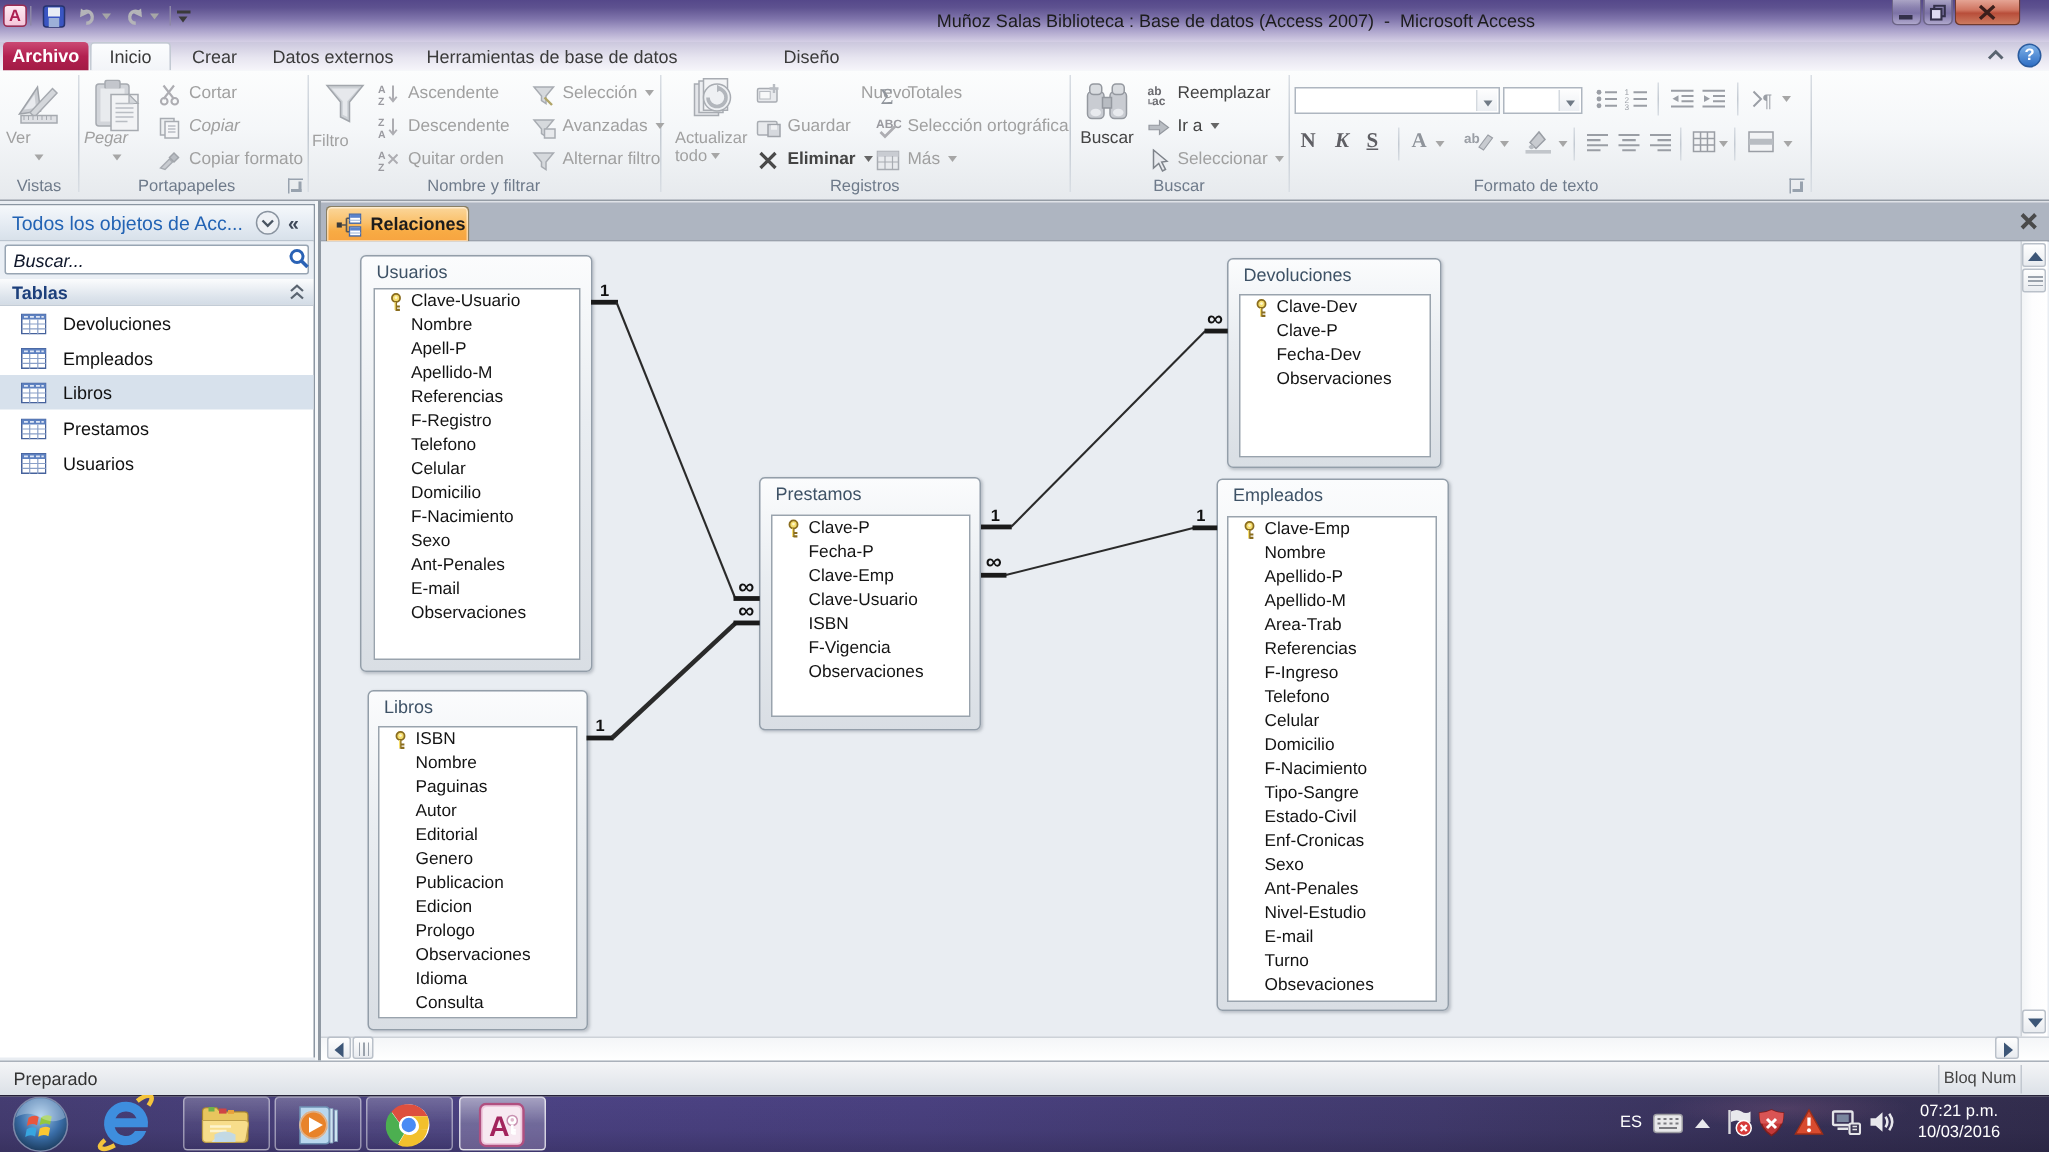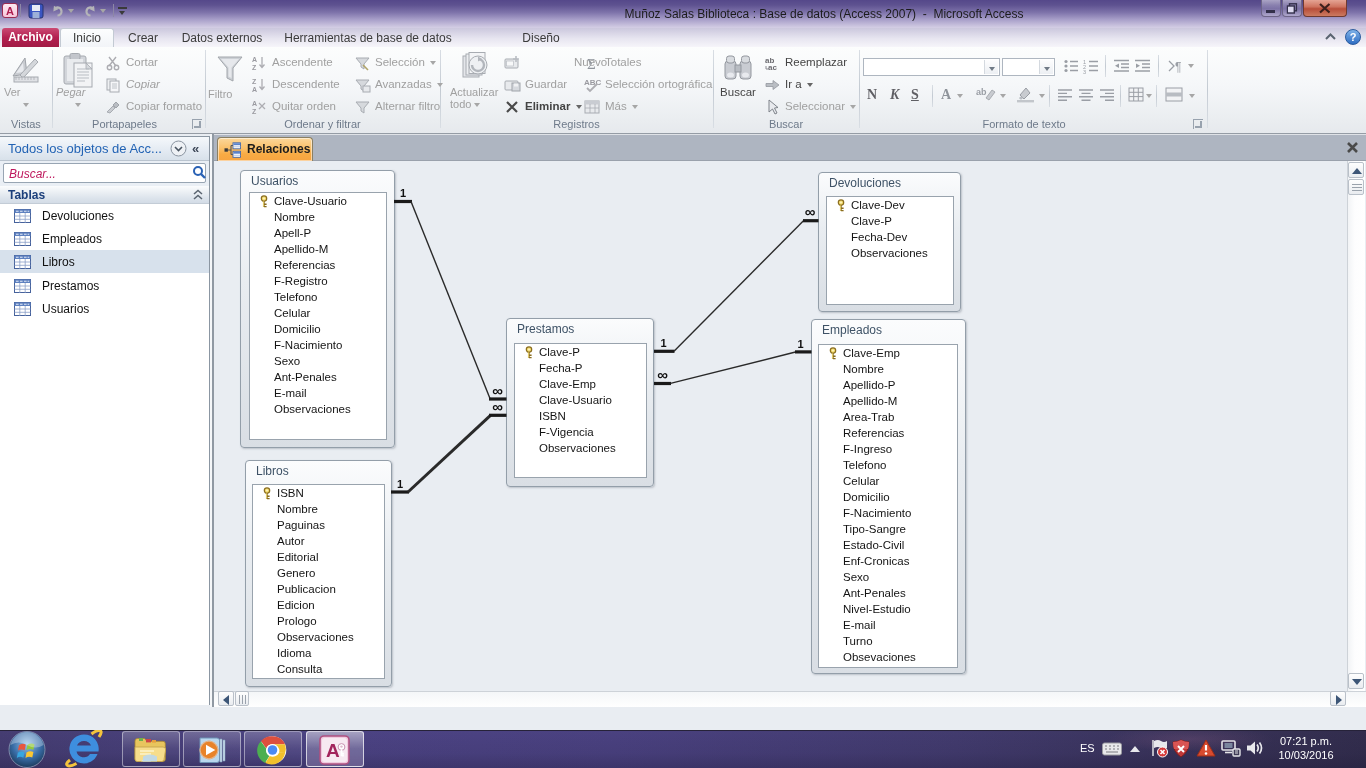--- a/index.html
+++ b/index.html
@@ -56,21 +56,21 @@
   .combo { border:1px solid #aeb6c0; background:#fff; height:18px; }
   .combo .ar { position:absolute; right:1px; top:1px; bottom:1px; width:14px; background:linear-gradient(#fdfdfe,#eceff3); border-left:1px solid #d4d9df; }
   .combo .ar:after { content:""; position:absolute; left:4px; top:7px; width:0; height:0; border-left:3px solid transparent; border-right:3px solid transparent; border-top:4px solid #707a86; }
 
   
   #navpane { left:0; top:136px; width:210px; height:569px; background:#fff; border-right:1px solid #8b96a2; border-top:1px solid #8b96a2;}
   #nav-head { left:0; top:137px; width:209px; height:24px; background:linear-gradient(#f5f8fb,#e3eaf2 60%,#d8e1ea); border-bottom:1px solid #bac4cf; }
   #nav-title { left:8px; top:141px; font-size:13px; color:#2263b4; }
   #nav-search-row { left:0; top:161px; width:209px; height:25px; background:#eaeff5; }
   #nav-search { left:3px; top:163px; width:203px; height:20px; border:1px solid #98a5b3; border-radius:2px; background:#fff; }
-  #nav-search .ph { position:absolute; left:5px; top:3px; font-size:12px; font-style:italic; color:#be185d; }
+  #nav-search .ph { position:absolute; left:5px; top:3px; font-size:12px; font-style:italic; color:#0f172a; }
   #nav-tablas { left:0; top:186px; width:209px; height:18px; background:linear-gradient(#fbfcfd,#dde4ec 70%,#d3dce6); border-bottom:1px solid #c3ccd6; }
   #nav-tablas .t { position:absolute; left:8px; top:2px; font-size:12px; font-weight:bold; color:#1c3f7b; }
   .navitem { left:0; width:209px; height:23px; }
   .navitem.sel { background:#d7e1ec; }
   .navitem .txt { position:absolute; left:42px; top:5px; font-size:12px; color:#111; }
   .navitem svg { position:absolute; left:14px; top:5px; }
 
   
   #docbar { left:214px; top:134px; width:1152px; height:27px; background:#aeb5c1; border-top:1px solid #dfe2e7; box-shadow:inset 0 -1px 0 #9aa1ac; }
   #doctab { left:217px; top:137px; width:96px; height:24px; border:1px solid #8a7f63; border-bottom:none; border-radius:4px 4px 0 0;
@@ -174,21 +174,21 @@
 
   <div class="abs" id="ribbon"></div>
   <div class="abs gsep" style="left:52px;"></div>
   <div class="abs gsep" style="left:205px;"></div>
   <div class="abs gsep" style="left:440px;"></div>
   <div class="abs gsep" style="left:713px;"></div>
   <div class="abs gsep" style="left:859px;"></div>
   <div class="abs gsep" style="left:1207px;"></div>
   <div class="abs glabel" style="left:0px;width:52px;">Vistas</div>
   <div class="abs glabel" style="left:52px;width:145px;">Portapapeles</div>
-  <div class="abs glabel" style="left:205px;width:235px;">Ordenar y filtrar</div>
+  <div class="abs glabel" style="left:205px;width:235px;">Nombre y filtrar</div>
   <div class="abs glabel" style="left:440px;width:273px;">Registros</div>
   <div class="abs glabel" style="left:713px;width:146px;">Buscar</div>
   <div class="abs glabel" style="left:859px;width:330px;">Formato de texto</div>
   <div class="abs launcher" style="left:192px;top:119px;"></div>
   <div class="abs launcher" style="left:1193px;top:119px;"></div>
 
   <svg class="abs" style="left:11px;top:54px;" width="30" height="30" viewBox="0 0 30 30">
 <path d="M2 22 L14 4 L16 20 Z" fill="#c9ccd1" stroke="#9fa3a9"></path>
 <path d="M5 19 L12 9 L13 18 Z" fill="#e8eaee"></path>
 <path d="M9 21 L24 5 L27 8 L12 24 Z" fill="#d4d7db" stroke="#a6aab0"></path>
@@ -639,20 +639,26 @@
       <line x1="674" y1="351.3" x2="803.5" y2="220.7" stroke="#2a2a2a" stroke-width="1.4"></line>
       <rect x="803" y="219.1" width="15.5" height="3.2" fill="#1a1a1a"></rect>
       <text x="810" y="217" font-size="15" font-weight="bold" fill="#111" text-anchor="middle" font-family="Liberation Sans" textLength="14">∞</text>
       <rect x="654" y="381.9" width="17" height="3.2" fill="#1a1a1a"></rect>
       <text x="662.5" y="379.5" font-size="15" font-weight="bold" fill="#111" text-anchor="middle" font-family="Liberation Sans" textLength="14">∞</text>
       <line x1="670.5" y1="383.4" x2="795.5" y2="352" stroke="#2a2a2a" stroke-width="1.4"></line>
       <rect x="795" y="350.29999999999995" width="16.5" height="3.2" fill="#1a1a1a"></rect>
       <text x="800.5" y="347.6" font-size="11" font-weight="bold" fill="#111" text-anchor="middle" font-family="Liberation Sans">1</text>
     </svg>
 
+  <div class="abs" id="statusbar">
+    <div class="lt">Preparado</div>
+    <div class="ssep" style="left:1292px;"></div>
+    <div class="rt">Bloq Num</div>
+    <div class="ssep" style="left:1347px;"></div>
+  </div>
 
   <div class="abs" id="taskbar"></div>
   <svg class="abs" style="left:8px;top:731px;" width="38" height="37" viewBox="0 0 38 37">
 <defs>
 <radialGradient id="orbg" cx="50%" cy="35%" r="70%">
 <stop offset="0%" stop-color="#9bc4e8"></stop>
           <stop offset="55%" stop-color="#3a6ea8"></stop>
           <stop offset="100%" stop-color="#16324f"></stop>
 </radialGradient>
 </defs>

